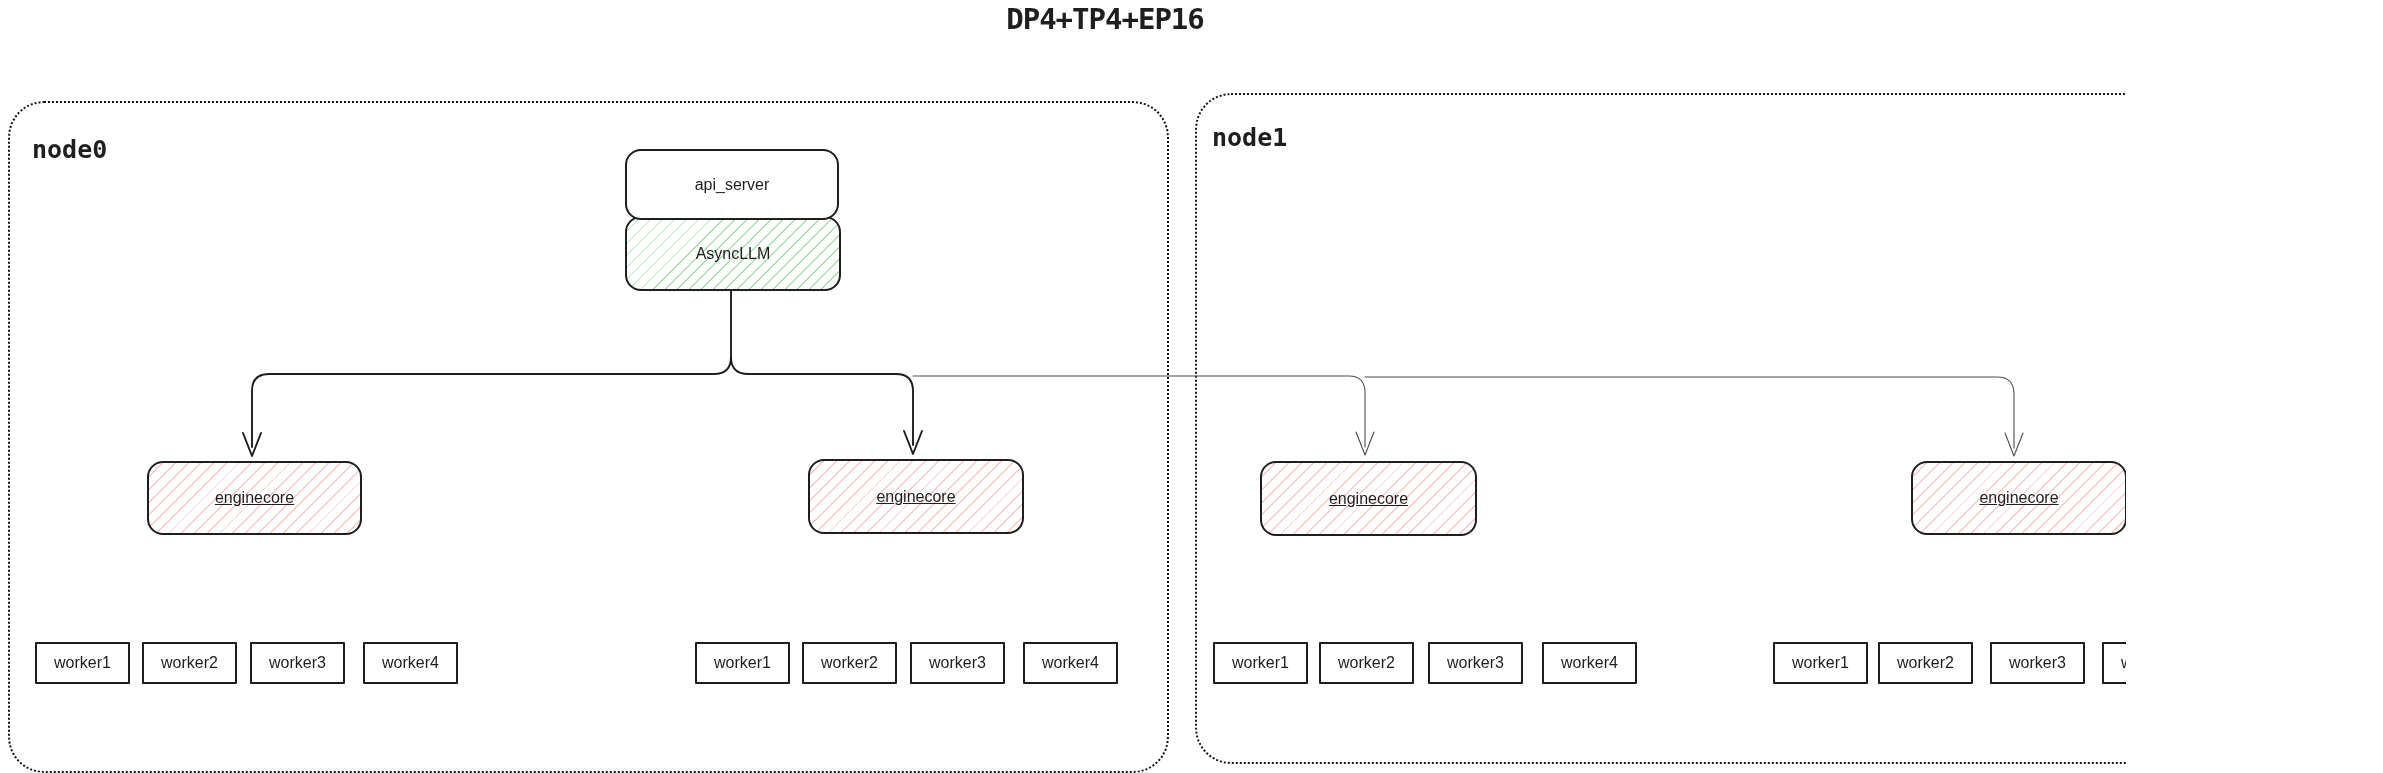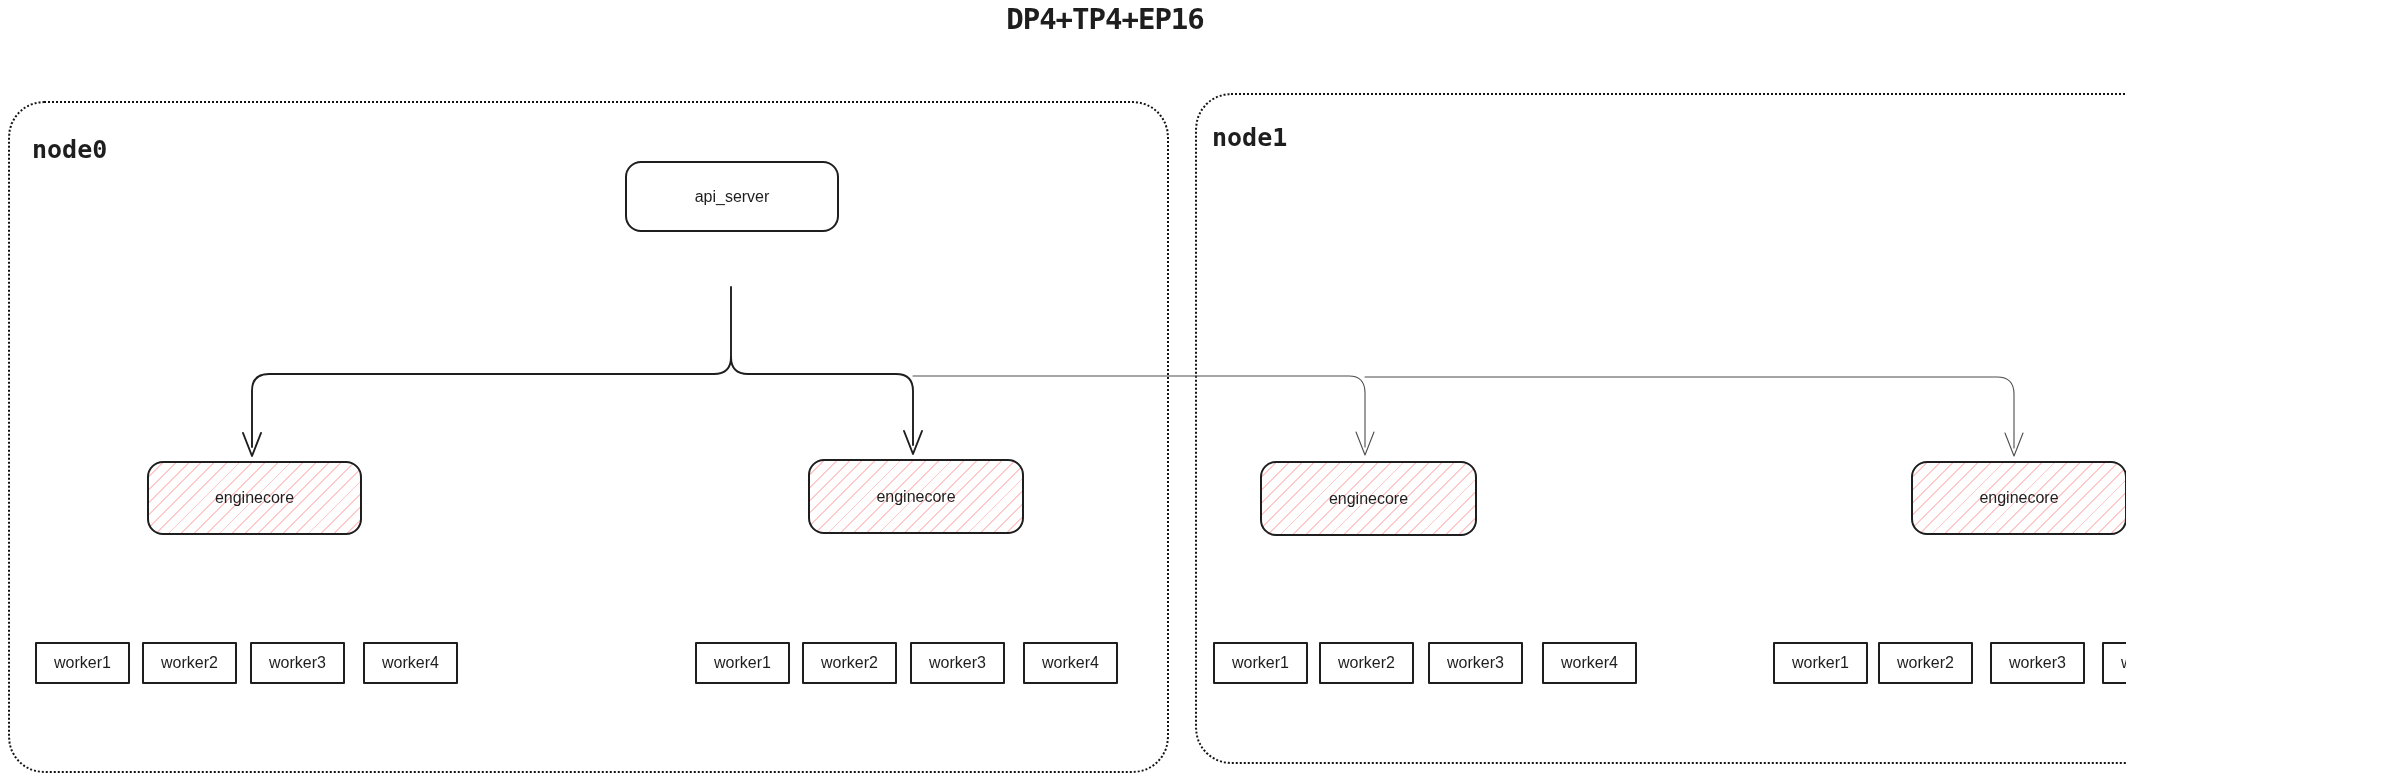--- a/index.html
+++ b/index.html
@@ -13,21 +13,21 @@
               font-size:25px;font-weight:700;}
   .box{position:absolute;display:flex;align-items:center;justify-content:center;
        background:#ffffff;border:2px solid #1e1e1e;border-radius:16px;
        font-size:16px;white-space:nowrap;}
   .hatch-green{background-image:repeating-linear-gradient(135deg,
        rgba(64,192,87,0.45) 0px, rgba(64,192,87,0.45) 1.3px,
        transparent 1.3px, transparent 8.5px);}
   .hatch-red{background-image:repeating-linear-gradient(135deg,
        rgba(255,135,135,0.45) 0px, rgba(255,135,135,0.45) 1.3px,
        transparent 1.3px, transparent 9px);}
-  .enginecore{width:211px;height:70px;top:460px;}
+  .enginecore{width:211px;height:70px;top:460px;text-decoration:underline;}
   .worker{width:91px;height:38px;top:642px;border-radius:1px;border-width:2px;font-size:16px;}
   svg.connectors{position:absolute;left:0;top:0;pointer-events:none;}
   .heavy{stroke:#1e1e1e;stroke-width:1.9;fill:none;stroke-linecap:round;stroke-linejoin:round;}
   .thin{stroke:#4d4d4d;stroke-width:1.1;fill:none;stroke-linecap:round;stroke-linejoin:round;}
 </style>
 </head>
 <body>
 
 <div class="canvas">
 
@@ -46,21 +46,22 @@
     <path class="heavy" d="M731 357 Q731 374 714 374 H269 Q252 374 252 391 V447"></path>
     <path class="heavy" d="M243 433 L252 456 L261 433"></path>
     <path class="heavy" d="M731 357 Q731 374 748 374 H896 Q913 374 913 391 V445"></path>
     <path class="heavy" d="M904 431 L913 454 L922 431"></path>
     <path class="thin" d="M913 376 H1349 Q1365 376 1365 393 V447"></path>
     <path class="thin" d="M1356 432 L1365 455 L1374 432"></path>
     <path class="thin" d="M1365 377 H1997 Q2014 377 2014 394 V448"></path>
     <path class="thin" d="M2005 433 L2014 456 L2023 433"></path>
   </svg>
 
-  <div class="box" style="left:625px;top:149px;width:210px;height:67px;z-index:2;margin-top:12px;">api_server</div>
+  <div class="box" style="left:625px;top:149px;width:210px;height:67px;z-index:2;">api_server</div>
+  <div class="box hatch-green" style="left:625px;top:216px;width:212px;height:71px;">AsyncLLM</div>
 
   <div class="box hatch-red enginecore" style="left:147px;top:461px;">enginecore</div>
   <div class="box hatch-red enginecore" style="left:808px;top:459px;width:212px;height:71px;">enginecore</div>
   <div class="box hatch-red enginecore" style="left:1260px;top:461px;width:213px;height:71px;">enginecore</div>
   <div class="box hatch-red enginecore" style="left:1911px;top:461px;width:212px;">enginecore</div>
 
   <div class="box worker" style="left:35px;">worker1</div>
   <div class="box worker" style="left:142px;">worker2</div>
   <div class="box worker" style="left:250px;">worker3</div>
   <div class="box worker" style="left:363px;">worker4</div>

